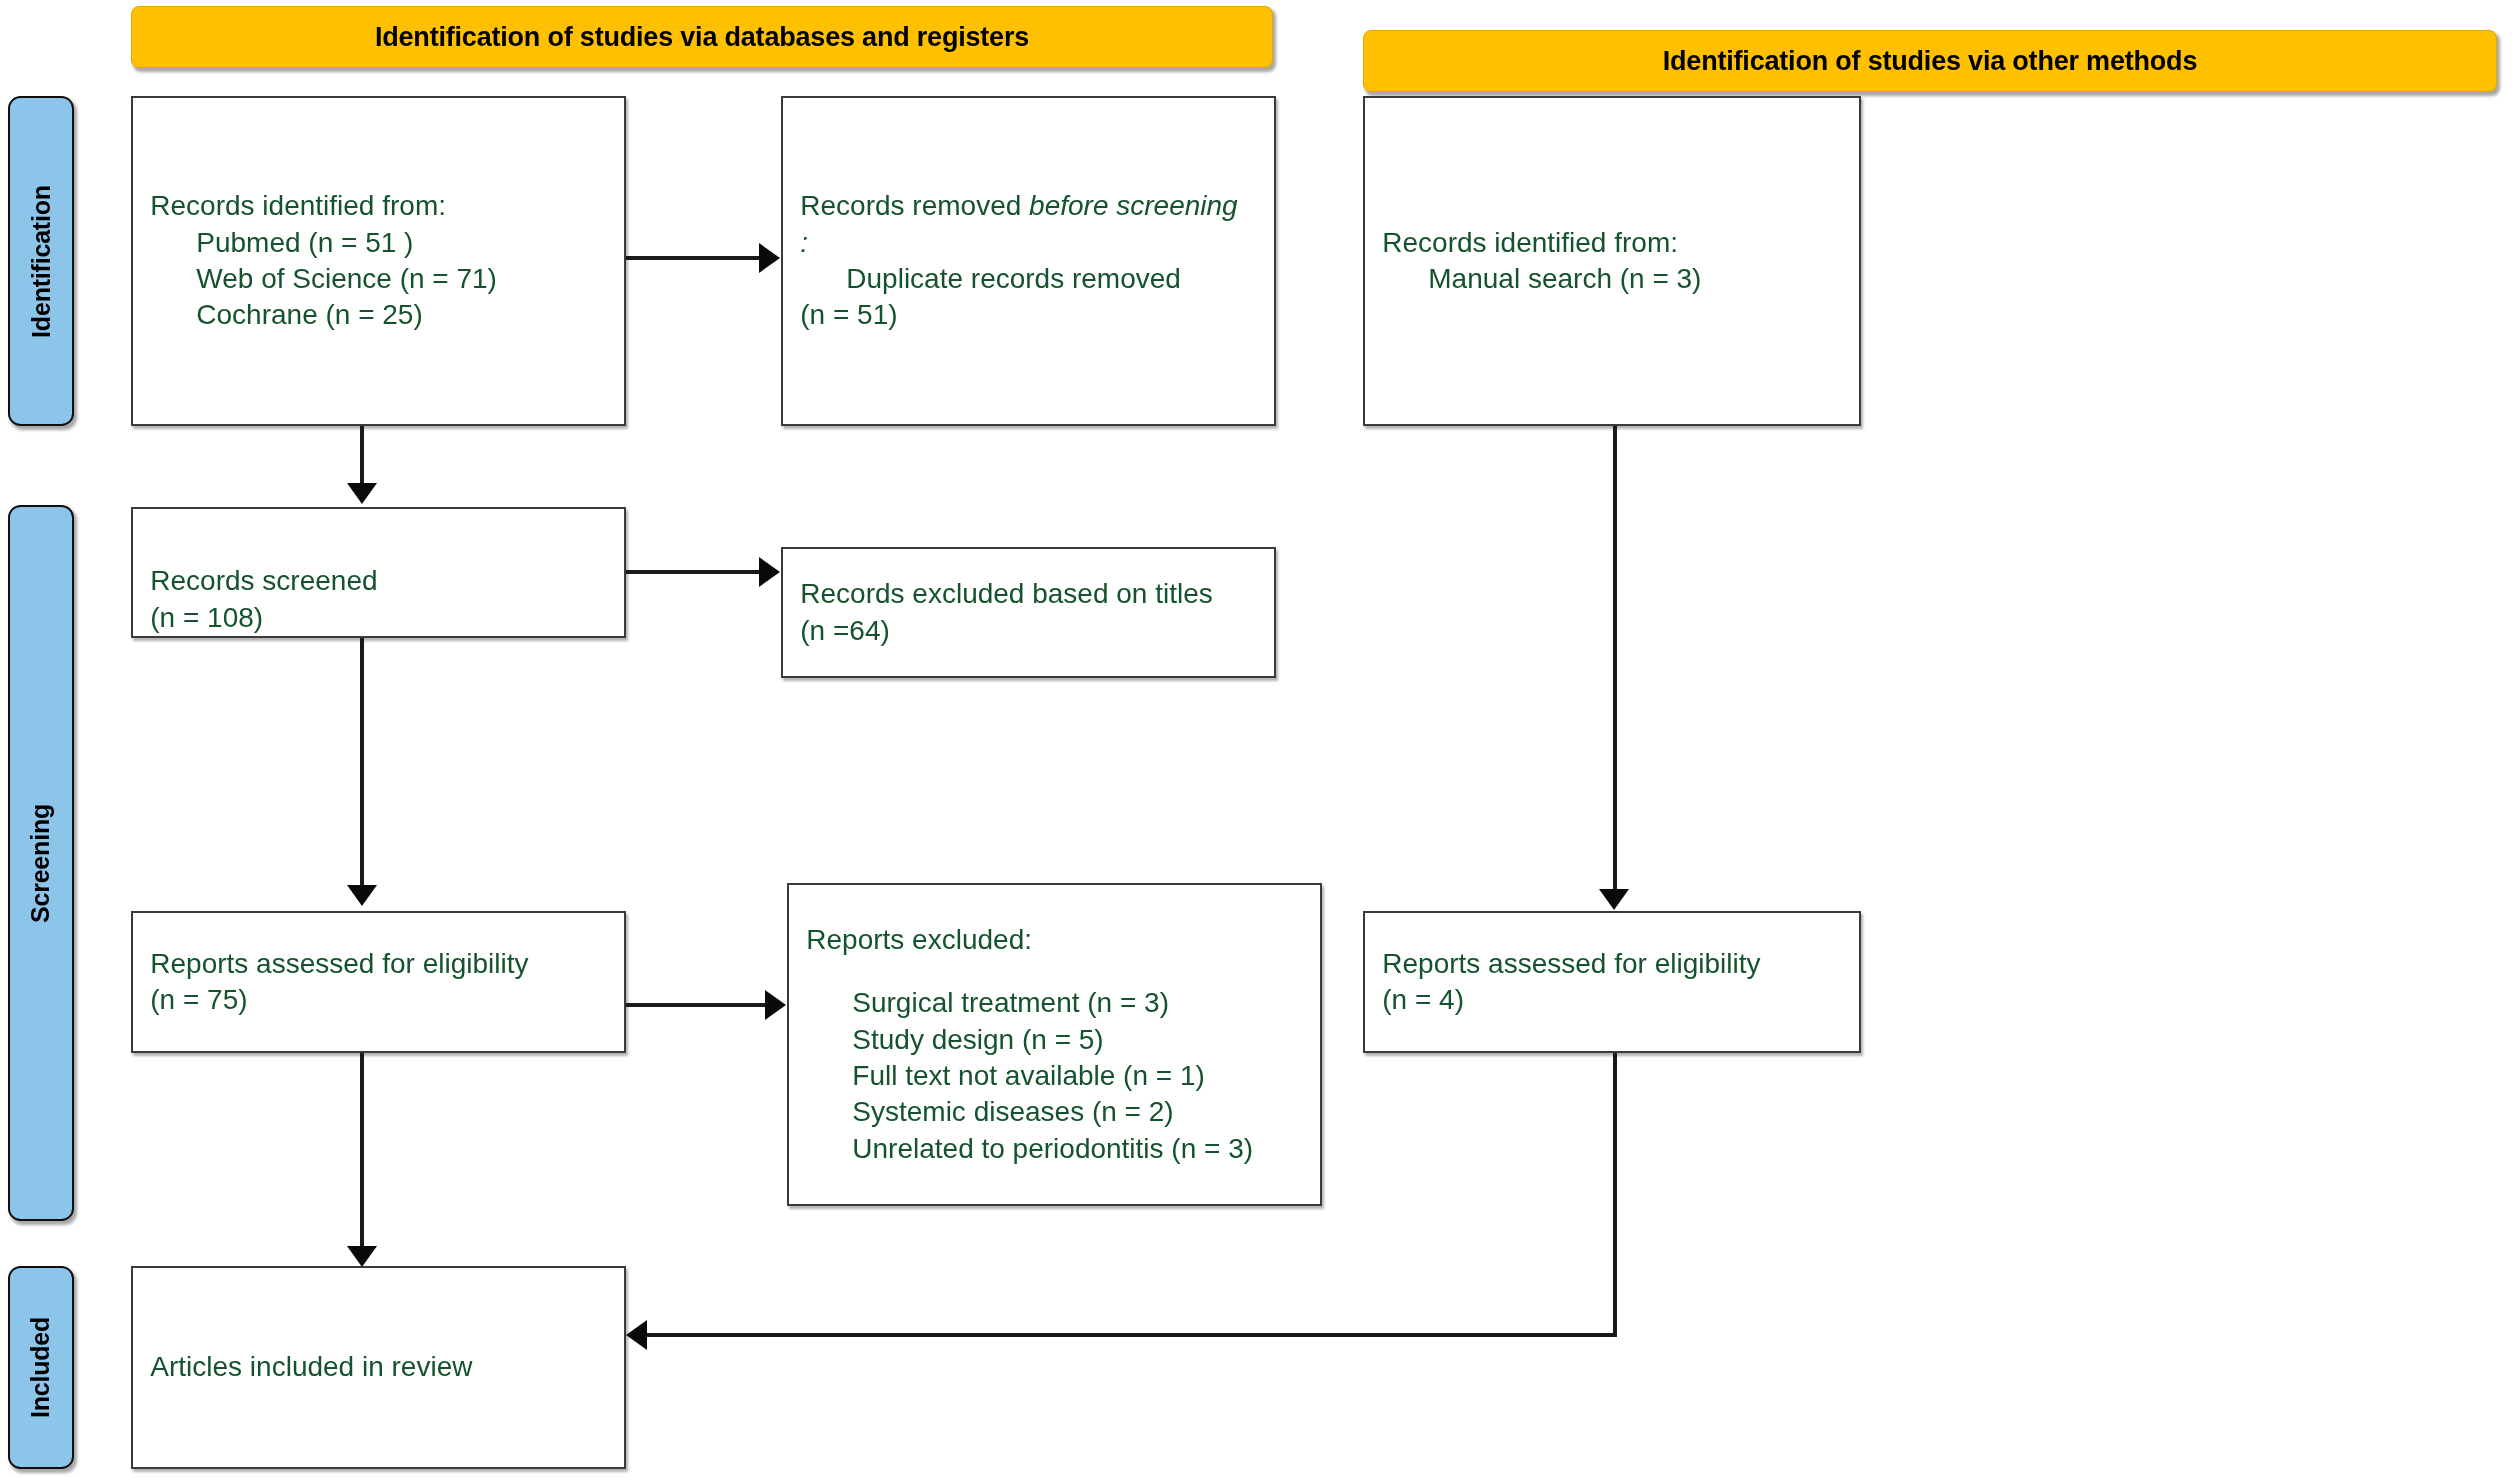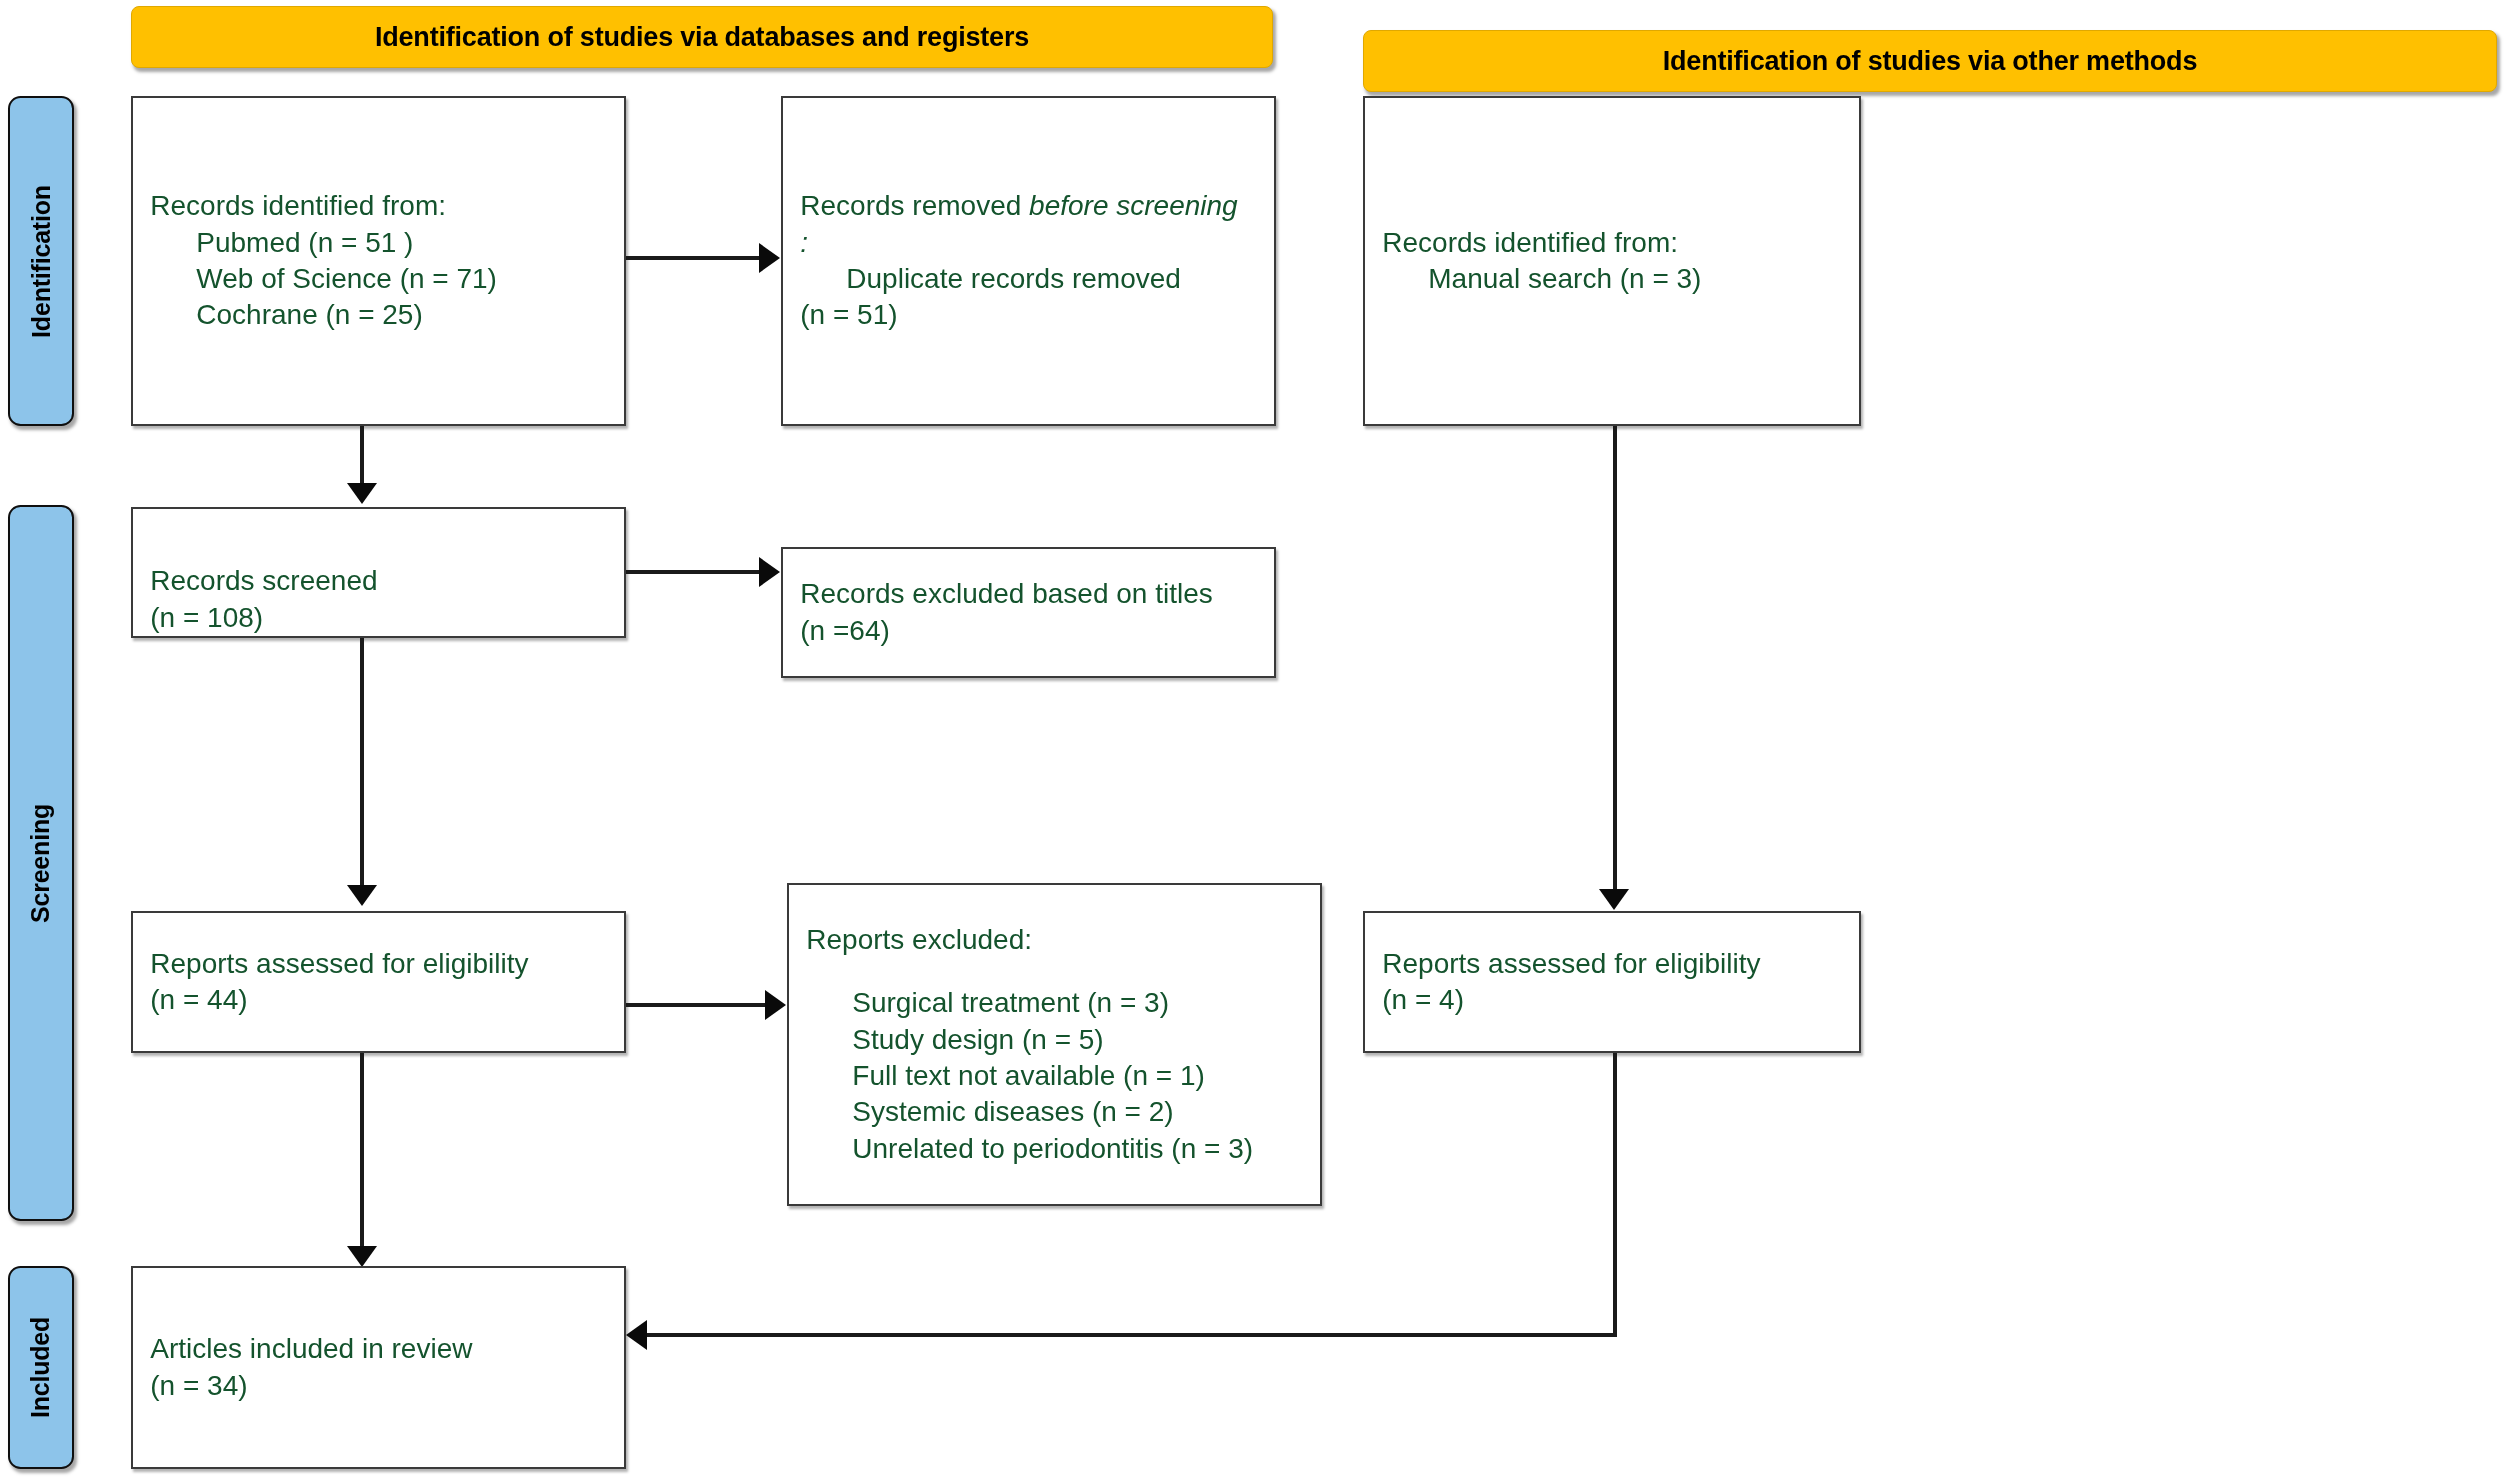--- a/index.html
+++ b/index.html
@@ -186,21 +186,21 @@
 
   <div class="conn" style="left:626px; top:570px; width:136px; height:4px;"></div>
   <div class="arrow-right" style="left:759px; top:557px;"></div>
 
   <div class="conn" style="left:360px; top:638px; width:4px; height:249px;"></div>
   <div class="arrow-down" style="left:347px; top:885px;"></div>
 
   <div class="box" style="left:131px; top:911px; width:495px; height:142px;">
     <div class="box-inner">
       <div class="box-line">Reports assessed for eligibility</div>
-      <div class="box-line">(n = 44)</div>
+      <div class="box-line">(n = 75)</div>
     </div>
   </div>
 
   <div class="box" style="left:787px; top:883px; width:535px; height:323px;">
     <div class="box-inner">
       <div class="box-line">Reports excluded:</div>
       <div class="spacer-line"></div>
       <div class="box-line indent">Surgical treatment (n = 3)</div>
       <div class="box-line indent">Study design (n = 5)</div>
       <div class="box-line indent">Full text not available (n = 1)</div>
@@ -222,18 +222,17 @@
   <div class="conn" style="left:360px; top:1053px; width:4px; height:197px;"></div>
   <div class="arrow-down" style="left:347px; top:1246px;"></div>
 
   <div class="conn" style="left:1613px; top:1053px; width:4px; height:284px;"></div>
   <div class="conn" style="left:647px; top:1333px; width:968px; height:4px;"></div>
   <div class="arrow-left" style="left:626px; top:1320px;"></div>
 
   <div class="box" style="left:131px; top:1266px; width:495px; height:203px;">
     <div class="box-inner">
       <div class="box-line">Articles included in review</div>
-      <div class="box-line">(n = 34)</div>
     </div>
   </div>
 
 </div>
 
 
 </body></html>

